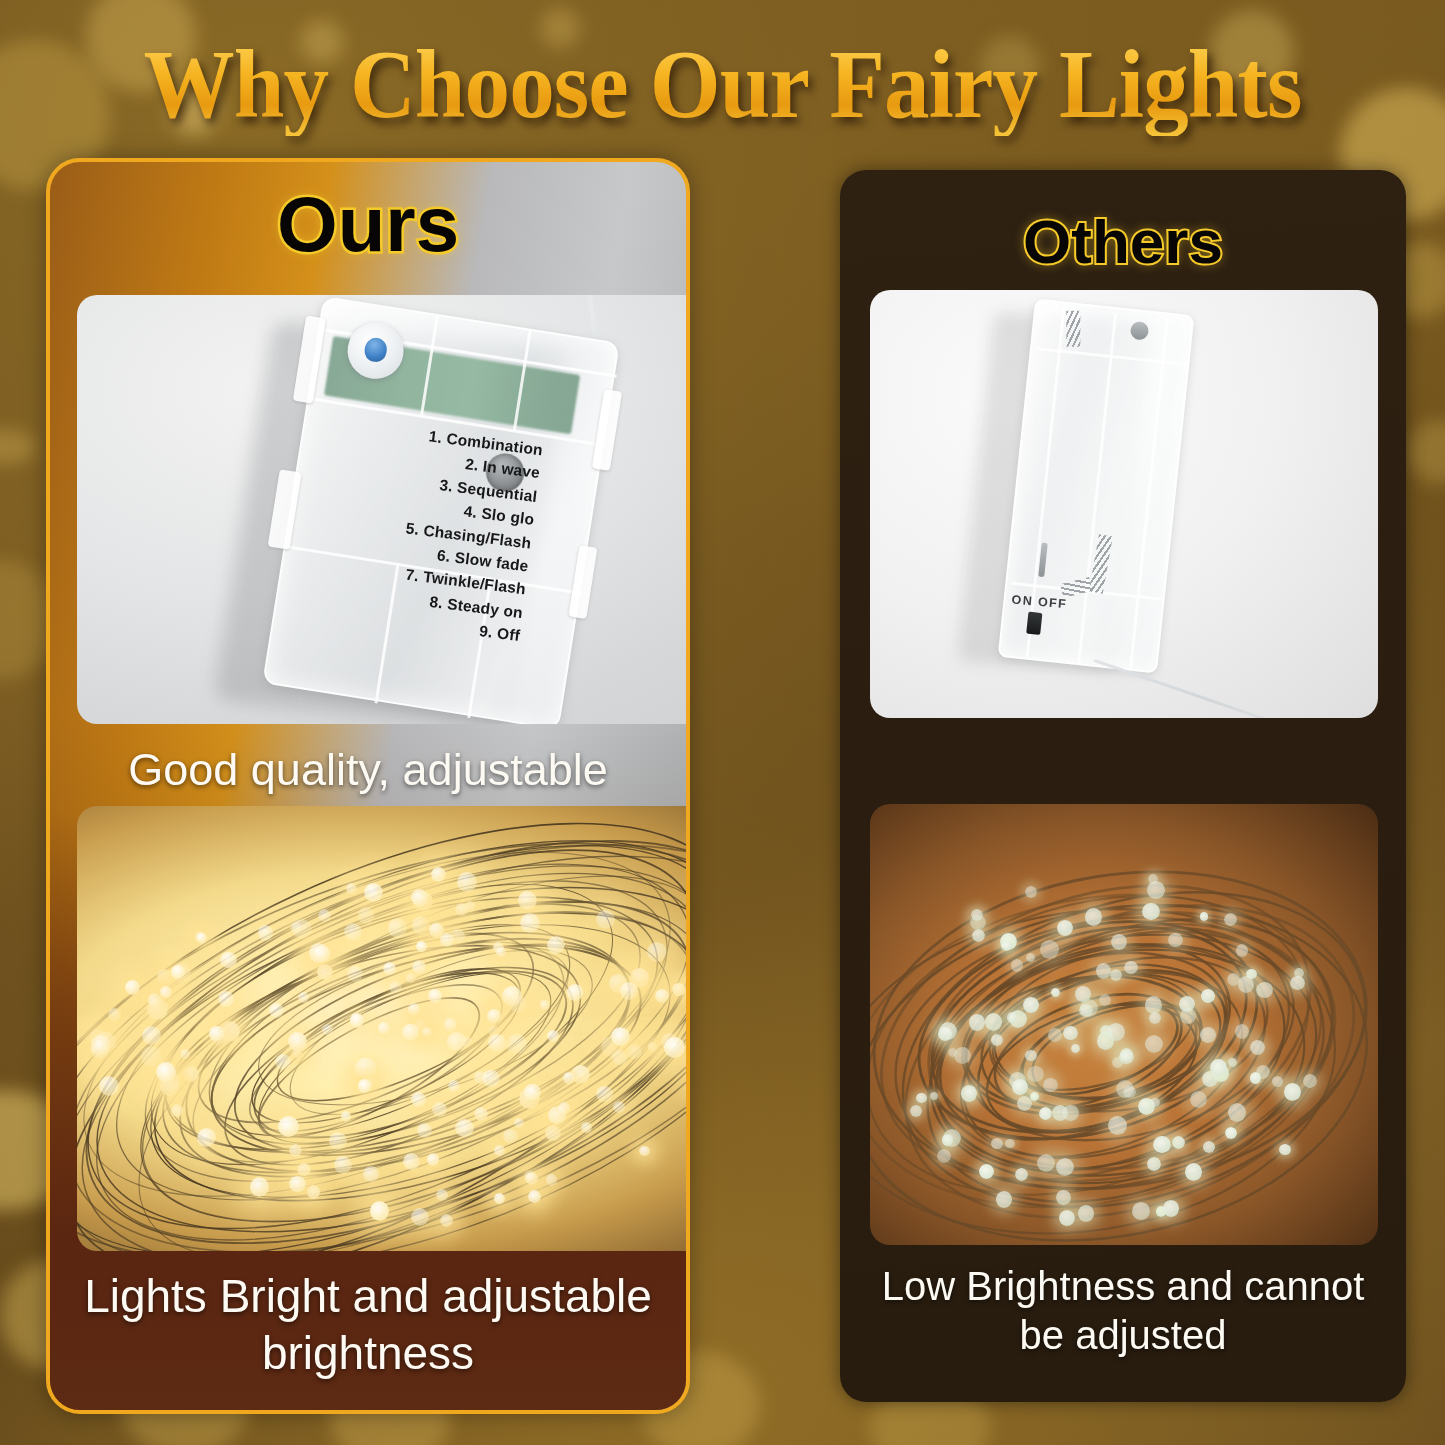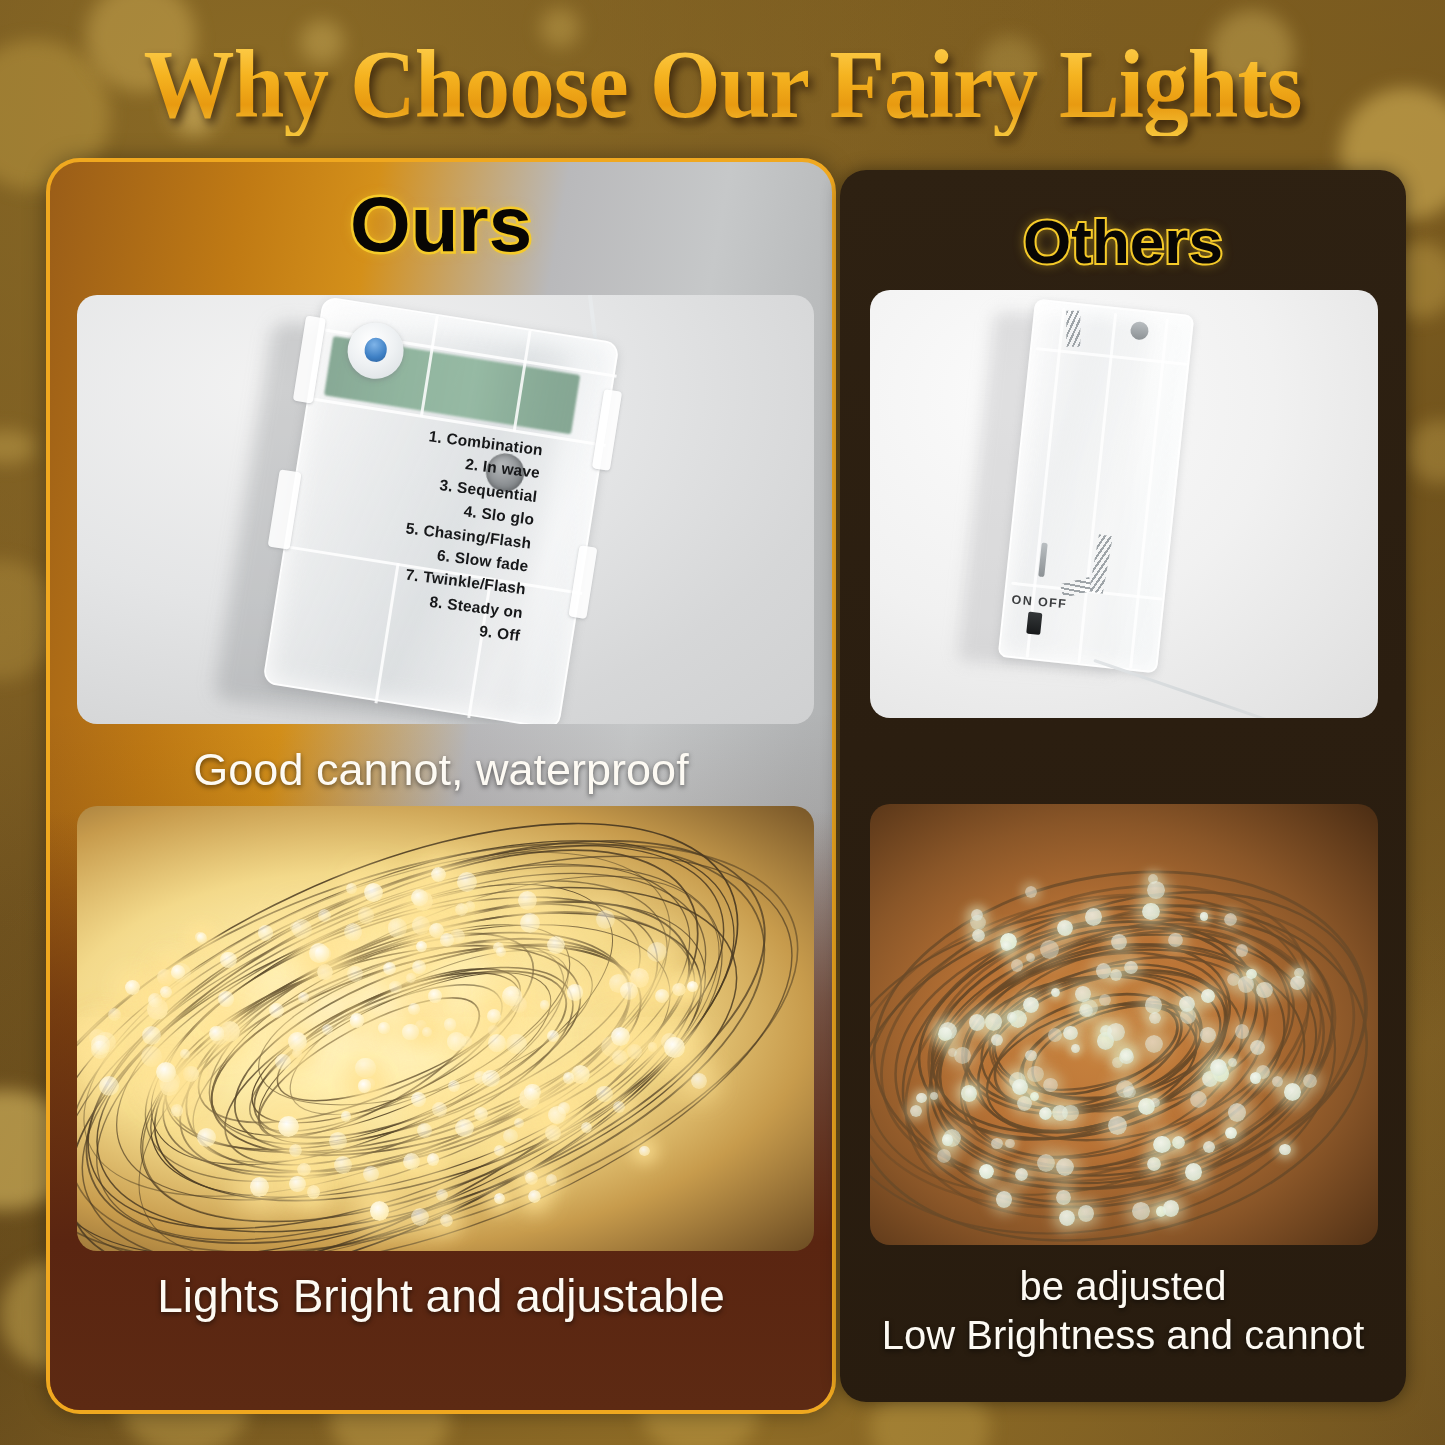--- a/index.html
+++ b/index.html
@@ -19,21 +19,21 @@
       radial-gradient(circle at 85% 12%, #7d5d1f 0%, rgba(125,93,31,0) 52%),
       radial-gradient(circle at 50% 96%, #8f6c26 0%, rgba(143,108,38,0) 55%),
       linear-gradient(150deg,#6d5020 0%,#7a5a22 28%,#5f4519 58%,#7b5c23 82%,#6a4e1e 100%);
   }
   .bokeh { position:absolute; border-radius:50%; filter:blur(9px); }
 
   
   .panel { position:absolute; }
 
   #panel-ours {
-    left:46px; top:158px; width:790px; height:1256px;
+    left:46px; top:158px; width:644px; height:1256px;
     border-radius:34px;
     border:4px solid #f0a81f;
     background:
       linear-gradient(180deg,
         rgba(0,0,0,0) 0%, rgba(0,0,0,0) 44%,
         rgba(40,14,4,0.10) 55%, rgba(70,26,8,0.30) 70%,
         rgba(96,38,14,0.55) 100%),
       linear-gradient(100deg,
         #9a5d18 0%, #c07a14 20%, #d4901a 33%,
         #b9b9bb 52%, #c6c8c9 68%, #b3b5b6 85%, #a9abac 100%);
@@ -316,21 +316,21 @@
             <div>9. Off</div>
           </div>
       </div>
       <div class="obox-tab" style="left:-14px;top:22px;width:20px;height:86px;"></div>
       <div class="obox-tab" style="left:-16px;top:178px;width:22px;height:78px;"></div>
       <div class="obox-tab" style="left:292px;top:48px;width:18px;height:80px;"></div>
       <div class="obox-tab" style="left:292px;top:206px;width:18px;height:72px;"></div>
     </div>
   </div>
 
-  <div id="cap-ours-1" class="caption">Good cannot, waterproof</div>
+  <div id="cap-ours-1" class="caption">Good quality, adjustable</div>
 
   <div id="photo-ours-lights" class="photo">
     <div class="strand-layer" id="ours-leds">
         <svg width="737" height="445" viewBox="0 0 737 445" style="position: absolute; left: 0px; top: 0px;">
           <path d="M -123.816 0 C -123.816 -22.607068000000005 -68.3711952 -40.940000000000005 0 -40.940000000000005
                C 68.3711952 -40.940000000000005 123.816 -22.607068000000005 123.816 0
                C 123.816 22.607068000000005 68.3711952 40.940000000000005 0 40.940000000000005
                C -68.3711952 40.940000000000005 -123.816 22.607068000000005 -123.816 0 Z" transform="translate(291.99632358324715,261.5223896586802) rotate(-28.836133455857635)" fill="none" stroke="#4a3a22" stroke-width="1.63" opacity="0.71"></path>
           <path d="M -130.78065 0 C -130.78065 -24.528668780000004 -72.21707493000001 -44.419900000000005 0 -44.419900000000005
                C 72.21707493000001 -44.419900000000005 130.78065 -24.528668780000004 130.78065 0
@@ -637,20 +637,21 @@
         <div class="led" style="left: 71.3px; top: 187.3px; width: 14.2px; height: 14.2px; background: radial-gradient(circle at 40% 35%, rgb(255, 255, 255) 0%, rgb(255, 244, 207) 45%, rgb(255, 231, 154) 100%); box-shadow: rgba(255, 228, 150, 0.95) 0px 0px 21.3px 9.6px; opacity: 0.8;"></div>
         <div class="led" style="left: 404.9px; top: 263.6px; width: 17.9px; height: 17.9px; background: radial-gradient(circle at 40% 35%, rgb(255, 255, 255) 0%, rgb(255, 244, 207) 45%, rgb(255, 231, 154) 100%); box-shadow: rgba(255, 228, 150, 0.95) 0px 0px 26.9px 12.1px; opacity: 0.71;"></div>
         <div class="led" style="left: 82.9px; top: 180.1px; width: 12px; height: 12px; background: radial-gradient(circle at 40% 35%, rgb(255, 255, 255) 0%, rgb(255, 244, 207) 45%, rgb(255, 231, 154) 100%); box-shadow: rgba(255, 228, 150, 0.95) 0px 0px 18px 8.1px; opacity: 0.88;"></div>
         <div class="led" style="left: 614px; top: 267.4px; width: 16.1px; height: 16.1px; background: radial-gradient(circle at 40% 35%, rgb(255, 255, 255) 0%, rgb(255, 244, 207) 45%, rgb(255, 231, 154) 100%); box-shadow: rgba(255, 228, 150, 0.95) 0px 0px 24.1px 10.8px; opacity: 0.72;"></div>
         <div class="led" style="left: 94px; top: 158.5px; width: 14.4px; height: 14.4px; background: radial-gradient(circle at 40% 35%, rgb(255, 255, 255) 0%, rgb(255, 244, 207) 45%, rgb(255, 231, 154) 100%); box-shadow: rgba(255, 228, 150, 0.95) 0px 0px 21.7px 9.7px; opacity: 0.85;"></div>
       </div>
   </div>
 
   <div id="cap-ours-2" class="caption">
     <div>Lights Bright and adjustable</div>
+    <div>brightness</div>
   </div>
 </div>
 
 <div id="panel-others" class="panel">
 
   <div id="heading-others" class="panel-heading">Others</div>
 
   <div id="photo-others-box" class="photo">
     <div class="nbox-wrap">
       <div class="nbox-shadow"></div>
@@ -925,16 +926,16 @@
         <div class="led" style="left: 237.1px; top: 219.3px; width: 17.5px; height: 17.5px; background: radial-gradient(circle at 42% 38%, rgb(244, 248, 239) 0%, rgb(227, 236, 220) 55%, rgb(207, 224, 198) 100%); box-shadow: rgba(226, 238, 200, 0.55) 0px 0px 14px 6.3px; opacity: 0.75;"></div>
         <div class="led" style="left: 169px; top: 302.8px; width: 13.1px; height: 13.1px; background: radial-gradient(circle at 42% 38%, rgb(244, 248, 239) 0%, rgb(227, 236, 220) 55%, rgb(207, 224, 198) 100%); box-shadow: rgba(226, 238, 200, 0.55) 0px 0px 10.5px 4.7px; opacity: 0.97;"></div>
         <div class="led" style="left: 121.2px; top: 230px; width: 12.1px; height: 12.1px; background: radial-gradient(circle at 42% 38%, rgb(244, 248, 239) 0%, rgb(227, 236, 220) 55%, rgb(207, 224, 198) 100%); box-shadow: rgba(226, 238, 200, 0.55) 0px 0px 9.7px 4.4px; opacity: 0.83;"></div>
         <div class="led" style="left: 237.9px; top: 312.4px; width: 18.8px; height: 18.8px; background: radial-gradient(circle at 42% 38%, rgb(244, 248, 239) 0%, rgb(227, 236, 220) 55%, rgb(207, 224, 198) 100%); box-shadow: rgba(226, 238, 200, 0.55) 0px 0px 15.1px 6.8px; opacity: 0.73;"></div>
         <div class="led" style="left: 67.1px; top: 344.9px; width: 14.1px; height: 14.1px; background: radial-gradient(circle at 42% 38%, rgb(244, 248, 239) 0%, rgb(227, 236, 220) 55%, rgb(207, 224, 198) 100%); box-shadow: rgba(226, 238, 200, 0.55) 0px 0px 11.3px 5.1px; opacity: 0.57;"></div>
         <div class="led" style="left: 205.3px; top: 182.3px; width: 15.4px; height: 15.4px; background: radial-gradient(circle at 42% 38%, rgb(244, 248, 239) 0%, rgb(227, 236, 220) 55%, rgb(207, 224, 198) 100%); box-shadow: rgba(226, 238, 200, 0.55) 0px 0px 12.3px 5.5px; opacity: 0.8;"></div>
       </div>
   </div>
 
   <div id="cap-others-2" class="caption">
+    <div>Low Brightness and cannot</div>
     <div>be adjusted</div>
-    <div>Low Brightness and cannot</div>
   </div>
 </div>
 
 </body></html>

